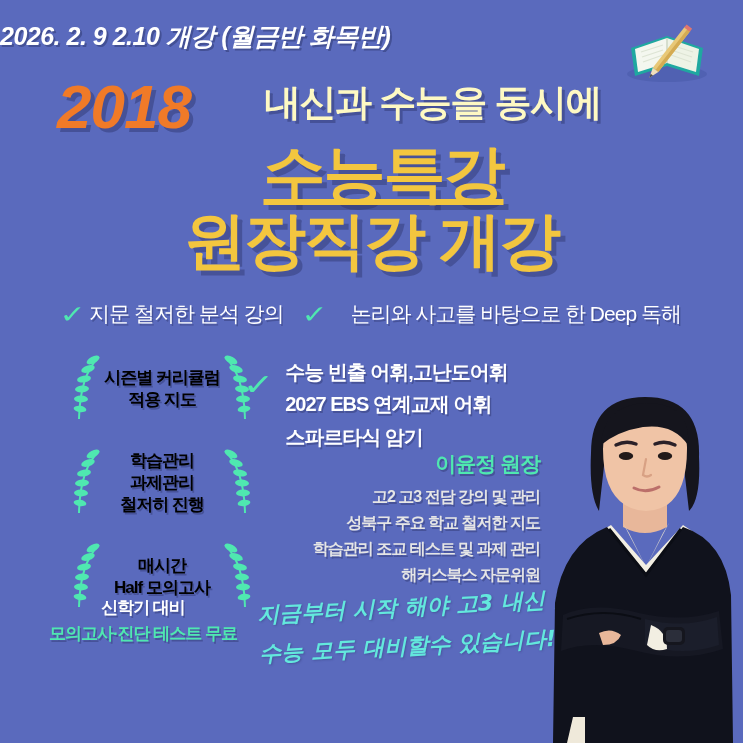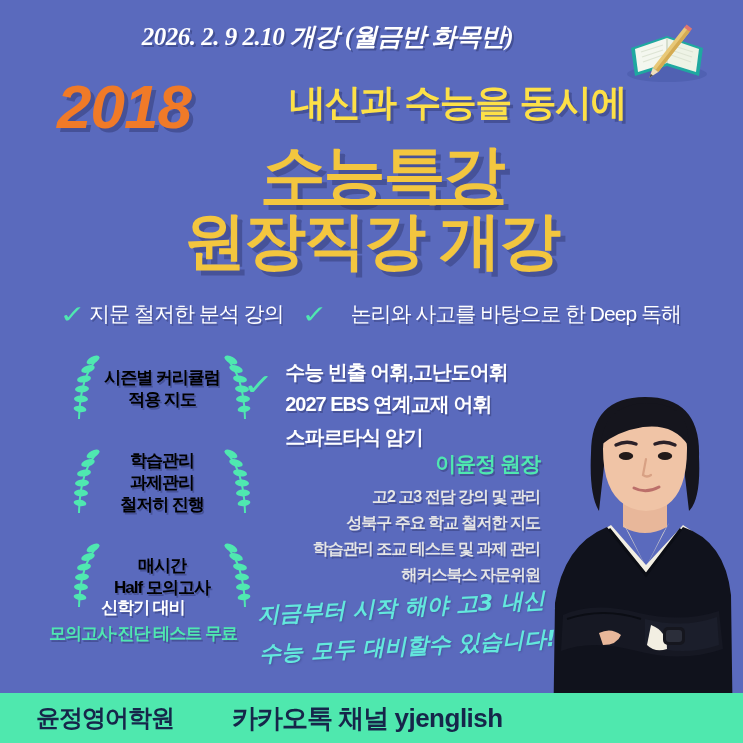--- a/index.html
+++ b/index.html
@@ -9,28 +9,26 @@
     width:743px;height:743px;
     background:#5a6abd;
     overflow:hidden;
     font-family:"Liberation Sans","DejaVu Sans",sans-serif;
     -webkit-font-smoothing:antialiased;
   }
 
   
   .date-line{
     position:absolute;left:0;right:0;top:20px;
-    text-align:center;
     font-size:25px;font-weight:bold;font-style:italic;
     letter-spacing:-0.5px;
     color:#ffffff;
     text-shadow:2px 2px 0 rgba(40,48,100,.45);
     padding-right:88px;
     white-space:nowrap;
-    font-family:Liberation Serif, serif;
   }
 
   
   .book-icon{position:absolute;left:621px;top:18px;width:92px;height:68px;}
 
   
   .headline{position:absolute;left:0;right:0;top:78px;text-align:center;}
   .row-2027{
     position:relative;height:62px;
   }
@@ -38,26 +36,25 @@
     position:absolute;left:57px;top:-2px;
     font-size:62px;font-weight:bold;font-style:italic;
     color:#f07a28;
     letter-spacing:-1px;
     text-shadow:4px 4px 0 rgba(40,48,100,.42);
     line-height:1;
   }
   .t-sub{
     position:absolute;left:264px;top:6px;
     font-size:37px;font-weight:bold;
-    color:#fde047;
+    color:#fef9c3;
     letter-spacing:-1.5px;
     text-shadow:3px 3px 0 rgba(40,48,100,.42);
     line-height:1;
     white-space:nowrap;
-    margin-left:25px;
   }
   .t-big1,.t-big2{
     color:#f3c63f;font-weight:bold;
     letter-spacing:-2px;
     text-shadow:5px 5px 0 rgba(40,48,100,.40);
     line-height:1.02;
     white-space:nowrap;
   }
   .t-big1{font-size:62px;margin-top:2px;padding-left:24px;text-decoration:underline;}
   .t-big2{font-size:62px;margin-top:4px;}
@@ -368,21 +365,14 @@
         <rect x="130" y="240" width="22" height="18" rx="5" fill="#15161e"></rect>
         <rect x="133" y="243" width="16" height="12" rx="3" fill="#2b2e3a"></rect>
 
         <path d="M66 246 Q78 240 88 248 Q84 258 70 258 Z" fill="#e8b79a"></path>
 
         <path d="M40 330 L52 330 L52 356 L34 356 Z" fill="#efe9da"></path>
       </g>
     </svg>
   </div>
 
-  <div class="bottombar">
-    <span class="bb-academy">윤정영어학원</span>
-    <span class="bb-kakao">
-      <span>카카오톡 채널</span>
-      <span class="handle">yjenglish</span>
-    </span>
-  </div>
 
 </div>
 
 </body></html>

